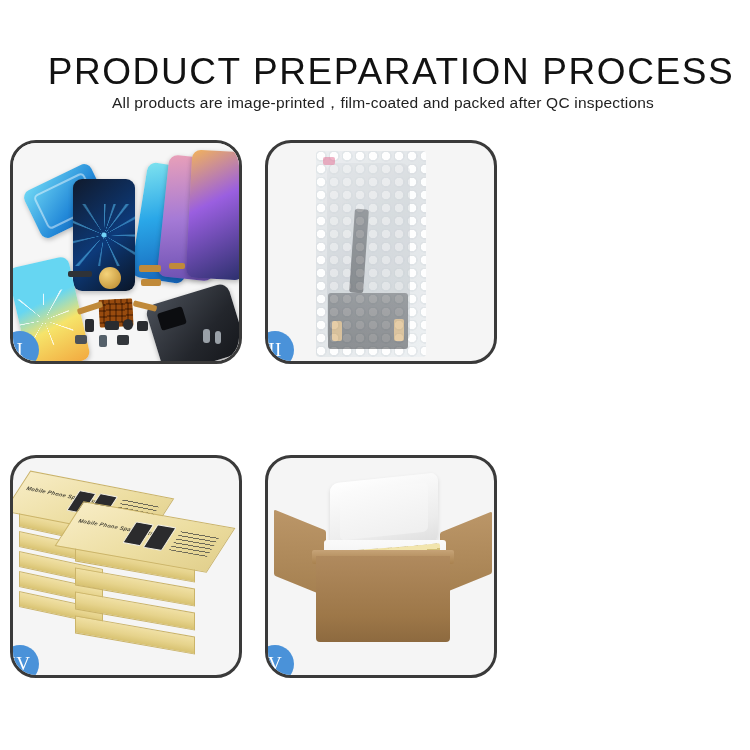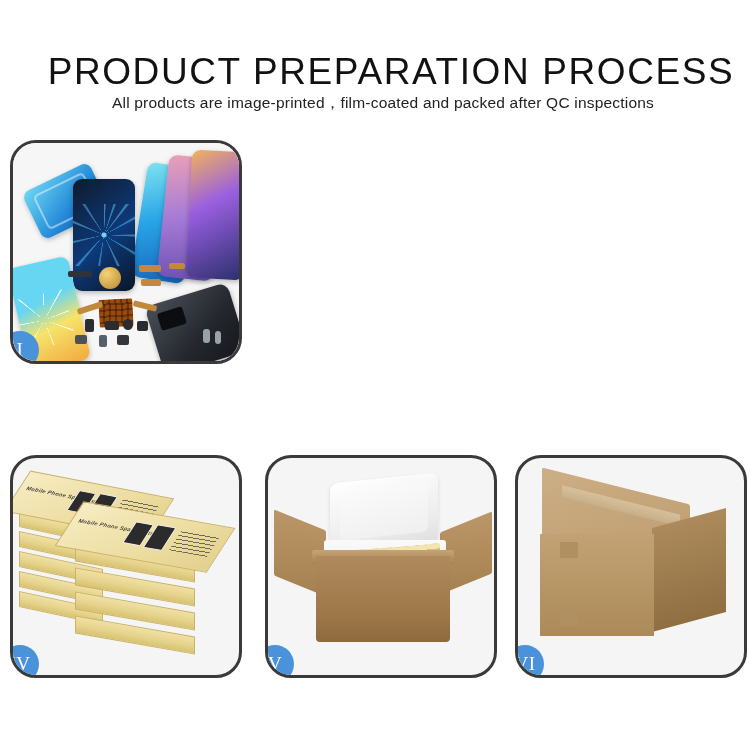--- a/index.html
+++ b/index.html
@@ -252,20 +252,34 @@
         <div class="smallpart" style="left:62px;top:192px;width:12px;height:9px;background:#4b5158;"></div>
         <div class="smallpart" style="left:86px;top:192px;width:8px;height:12px;background:#55606a;"></div>
         <div class="smallpart" style="left:104px;top:192px;width:12px;height:10px;background:#33373c;"></div>
         <div class="smallpart" style="left:190px;top:186px;width:7px;height:14px;background:#9aa1a8;border-radius:3px;"></div>
         <div class="smallpart" style="left:202px;top:188px;width:6px;height:13px;background:#9aa1a8;border-radius:3px;"></div>
         <div class="goldtab" style="left:156px;top:120px;width:16px;height:6px;background:#c08a3a;"></div>
       </div>
       <div class="badge" style="left:-12px;bottom:-8px;">I</div>
     </div>
 
+    <div class="panel" style="left:265px;top:140px;width:232px;height:224px;">
+      <div class="art">
+        <div class="bubble"></div>
+        <div class="lcd"></div>
+        <div class="lcdconn"></div>
+        <div class="lcdflex"></div>
+        <div class="lcdbottom"></div>
+        <div class="goldtab" style="left:64px;top:178px;width:10px;height:20px;"></div>
+        <div class="goldtab" style="left:126px;top:176px;width:10px;height:22px;"></div>
+        <div class="tape"></div>
+        <div class="bubble" style="opacity:.55;left:48px;top:8px;"></div>
+      </div>
+      <div class="badge" style="left:-12px;bottom:-8px;">II</div>
+    </div>
 
 
     <div class="panel" style="left:10px;top:455px;width:232px;height:223px;">
       <div class="art">
 
         <div class="stackbox" style="left:6px;top:62px;width:82px;height:14px;transform:skewY(12deg);"></div>
         <div class="stackbox" style="left:6px;top:82px;width:82px;height:14px;transform:skewY(12deg);"></div>
         <div class="stackbox" style="left:6px;top:102px;width:82px;height:14px;transform:skewY(12deg);"></div>
         <div class="stackbox" style="left:6px;top:122px;width:82px;height:14px;transform:skewY(12deg);"></div>
         <div class="stackbox" style="left:6px;top:142px;width:82px;height:14px;transform:skewY(12deg);"></div>
@@ -302,26 +316,15 @@
         <div class="foamLid"></div>
         <div class="foamBody"></div>
         <div class="yellowstack"></div>
         <div class="yellowstack2"></div>
         <div class="cartonRim"></div>
         <div class="carton"></div>
       </div>
       <div class="badge" style="left:-12px;bottom:-8px;">V</div>
     </div>
 
-    <div class="panel" style="left:515px;top:455px;width:232px;height:223px;">
-      <div class="art">
-        <div class="vi-top"></div>
-        <div class="vi-tape"></div>
-        <div class="vi-side"></div>
-        <div class="vi-front"></div>
-        <div class="vi-tab" style="left:42px;top:84px;width:18px;height:16px;"></div>
-        <div class="vi-tab" style="left:42px;top:152px;width:18px;height:16px;"></div>
-      </div>
-      <div class="badge" style="left:-12px;bottom:-8px;">VI</div>
-    </div>
 
   </div>
 </div>
 
 </body></html>

